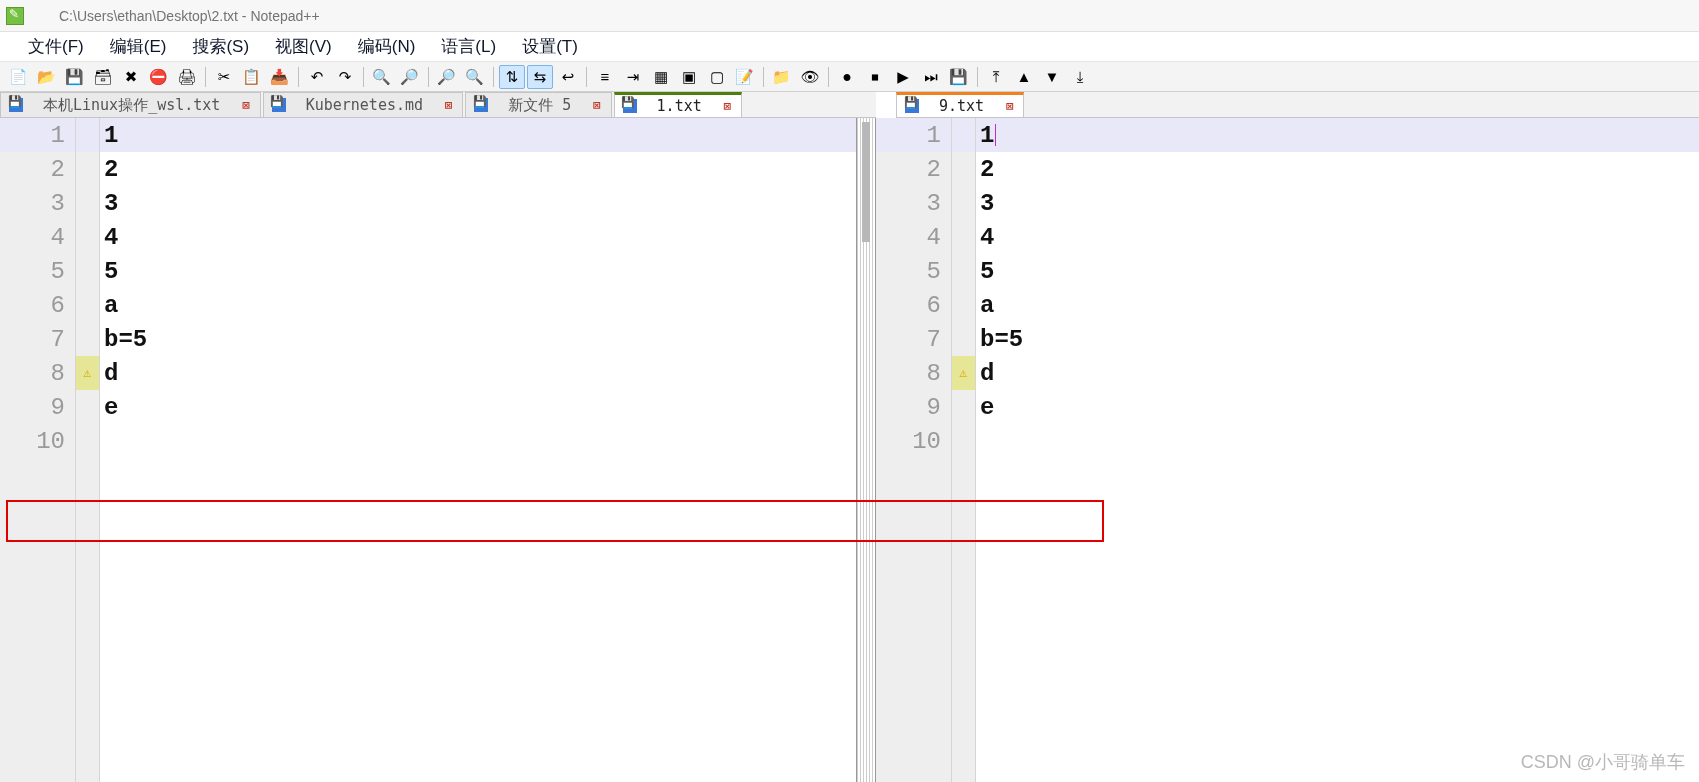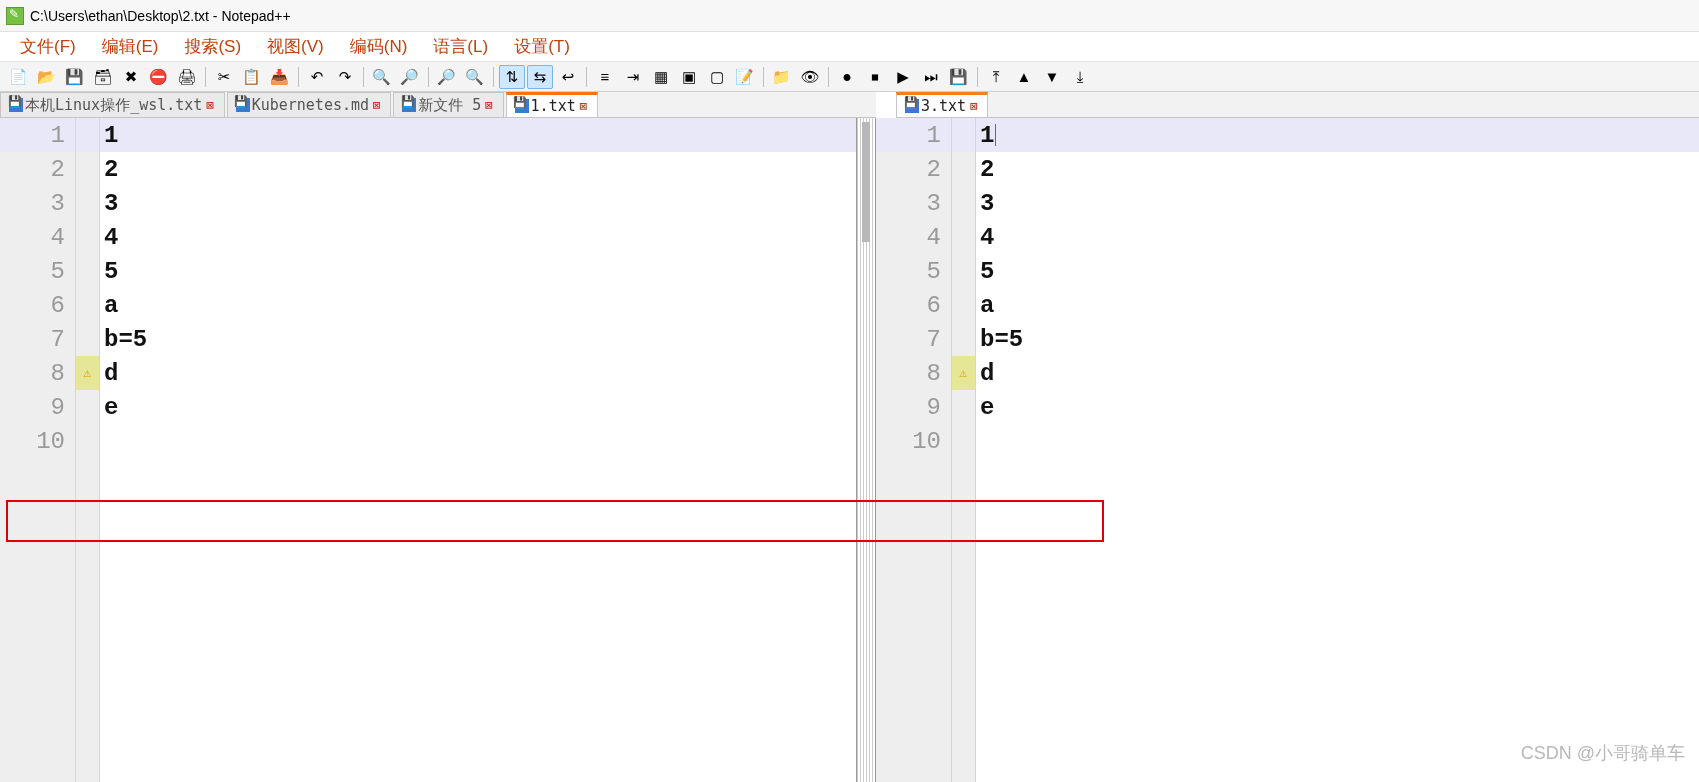--- a/index.html
+++ b/index.html
@@ -10,52 +10,52 @@
       overflow: hidden;
       user-select: none;
     }
     .window { width: 1699px; height: 782px; display: flex; flex-direction: column; position: relative; }
     .title-bar {
       height: 32px; display: flex; align-items: center; padding: 0 6px;
       background: #f7f7f7; border-bottom: 1px solid #e0e0e0;
     }
     .title-icon { width: 18px; height: 18px; margin-right: 6px; background:#76c043; border:1px solid #5a9a2e; position:relative;}
     .title-icon::after{content:"✎"; position:absolute; left:2px; top:-1px; font-size:12px; color:#fff;}
-    .title-text { font-size: 14px; color: #000000; }
+    .title-text { font-size: 14px; color: #737373; margin-left: 29px; }
     .menu-bar {
-      height: 30px; display: flex; align-items: center; padding: 0 16px;
+      height: 30px; display: flex; align-items: center; padding: 0 24px;
       background: #ffffff; border-bottom: 1px solid #e5e5e5; gap: 18px;
-      font-size: 17px; color:#c2410c;
+      font-size: 17px; color:#0f172a;
     }
     .menu-item { padding: 3px 4px; cursor: default; }
     .toolbar {
       height: 30px; display: flex; align-items: center; padding: 2px 6px;
       background: #f4f4f4; border-bottom: 1px solid #d0d0d0; gap: 2px;
     }
     .tbtn {
       width: 26px; height: 24px; display:flex; align-items:center; justify-content:center;
       border: 1px solid transparent; border-radius:2px; font-size:15px; cursor:default;
     }
     .tsep { width:1px; height:20px; background:#c0c0c0; margin:0 3px;}
     .tbtn.hl { background:#cfe7ff; border-color:#7ab4e8;}
     .tab-bar {
       height: 26px; display: flex; align-items: flex-end; background:#f2f2f2;
       border-bottom: 1px solid #c5c5c5;
     }
     .tab-bar.left { flex: 0 0 876px; }
     .tab-bar.right { flex: 1; }
     .tab {
-      height: 25px; display:flex; align-items:center; gap:2px; padding:0 8px;
+      height: 25px; display:flex; align-items:center; gap:20px; padding:0 8px;
       background:#eaeaea; border:1px solid #c5c5c5; border-bottom:none;
       margin-right:2px; font-family: Consolas, monospace; font-size:15px; color:#555;
       cursor:default;
     }
     .tab.active { background:#ffffff; color:#222;}
     .tab.stripe-orange { border-top: 3px solid #f08020; }
-    .tab.stripe-peach { border-top: 3px solid #f97316; }
+    .tab.stripe-peach { border-top: 3px solid #4d7c0f; }
     .tab-ico { width:14px; height:14px; background:#3a78d8; display:inline-block; position:relative;}
     .tab-ico::after{ content:"💾"; font-size:11px; position:absolute; left:-1px; top:-3px;}
     .tab-close { font-size:12px; color:#c0392b; font-weight:bold; padding:0 2px;}
     .tab-rows { display:flex; }
     .panes { flex:1; display:flex; position:relative; }
     .splitter {
       width: 20px; background: repeating-linear-gradient(90deg,#ccc,#ccc 1px,#fff 1px,#fff 3px);
       border-left:1px solid #999; border-right:1px solid #999; cursor:col-resize;
       display:flex; align-items:flex-start; justify-content:center; padding-top:4px;
     }
@@ -80,21 +80,21 @@
     .code .line { padding-left:4px; font-weight:600;}
     .line.cur { background:#e8e8f8;}
     .line.diff { background:#e6e796;}
     .warn-ico{ font-size:13px; color:#d69a00; position:absolute; }
     .cursor{ display:inline-block; width:1px; height:22px; background:#c030c0; margin-left:1px; vertical-align:middle;}
     .highlight-box{
       position:absolute; border:2px solid #e00000; pointer-events:none;
       left:6px; top:382px; width:1098px; height:42px;
     }
     .watermark{
-      position:absolute; right:14px; bottom:17px; color:#b8b8b8; font-size:18px;
+      position:absolute; right:14px; bottom:8px; color:#b8b8b8; font-size:18px;
       font-family: "Microsoft YaHei", sans-serif;
     }
   </style>
 </head>
 <body>
 
 <div class="window">
 
   <div class="title-bar">
     <span class="title-icon"></span>
@@ -179,21 +179,21 @@
         <div class="tab active stripe-peach">
           <span class="tab-ico"></span>
           <span>1.txt</span>
           <span class="tab-close">⊠</span>
         </div>
       </div>
     <div style="width:20px"></div>
     <div class="tab-bar right" id="tabs-right">
         <div class="tab active stripe-orange">
           <span class="tab-ico"></span>
-          <span>3.txt</span>
+          <span>9.txt</span>
           <span class="tab-close">⊠</span>
         </div>
       </div>
   </div>
 
   <div class="panes">
     <div class="editor-pane left">
       <div class="editor-body" id="ed-left">
           <div class="gutter">
             <div class="line cur">1</div>

